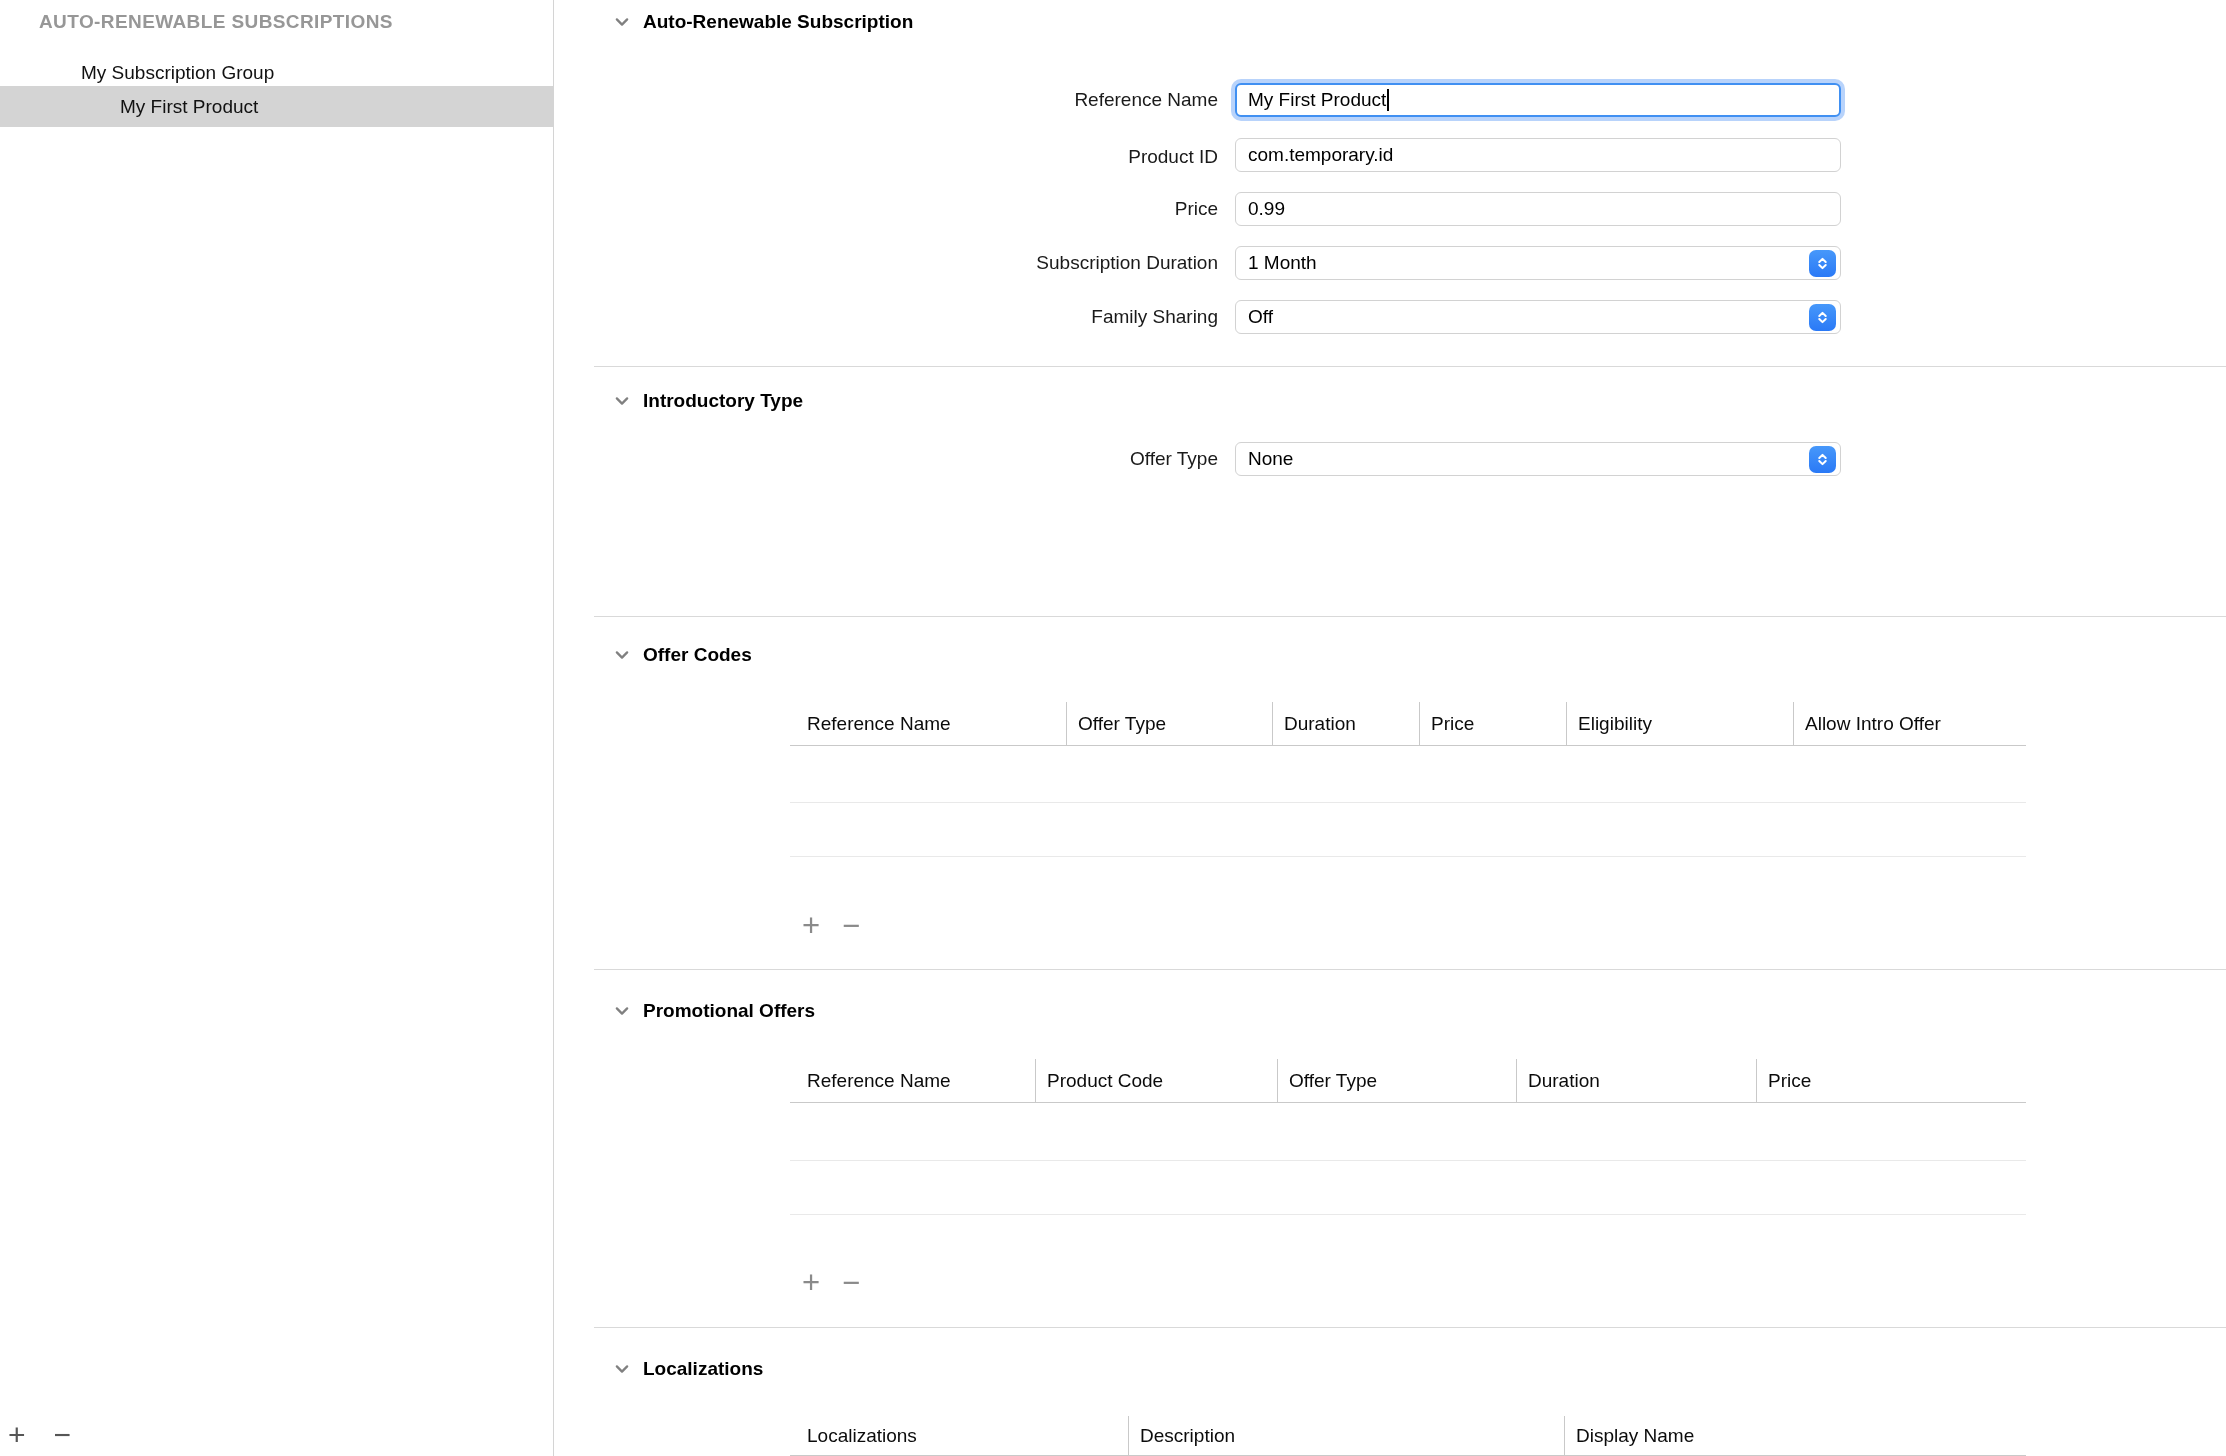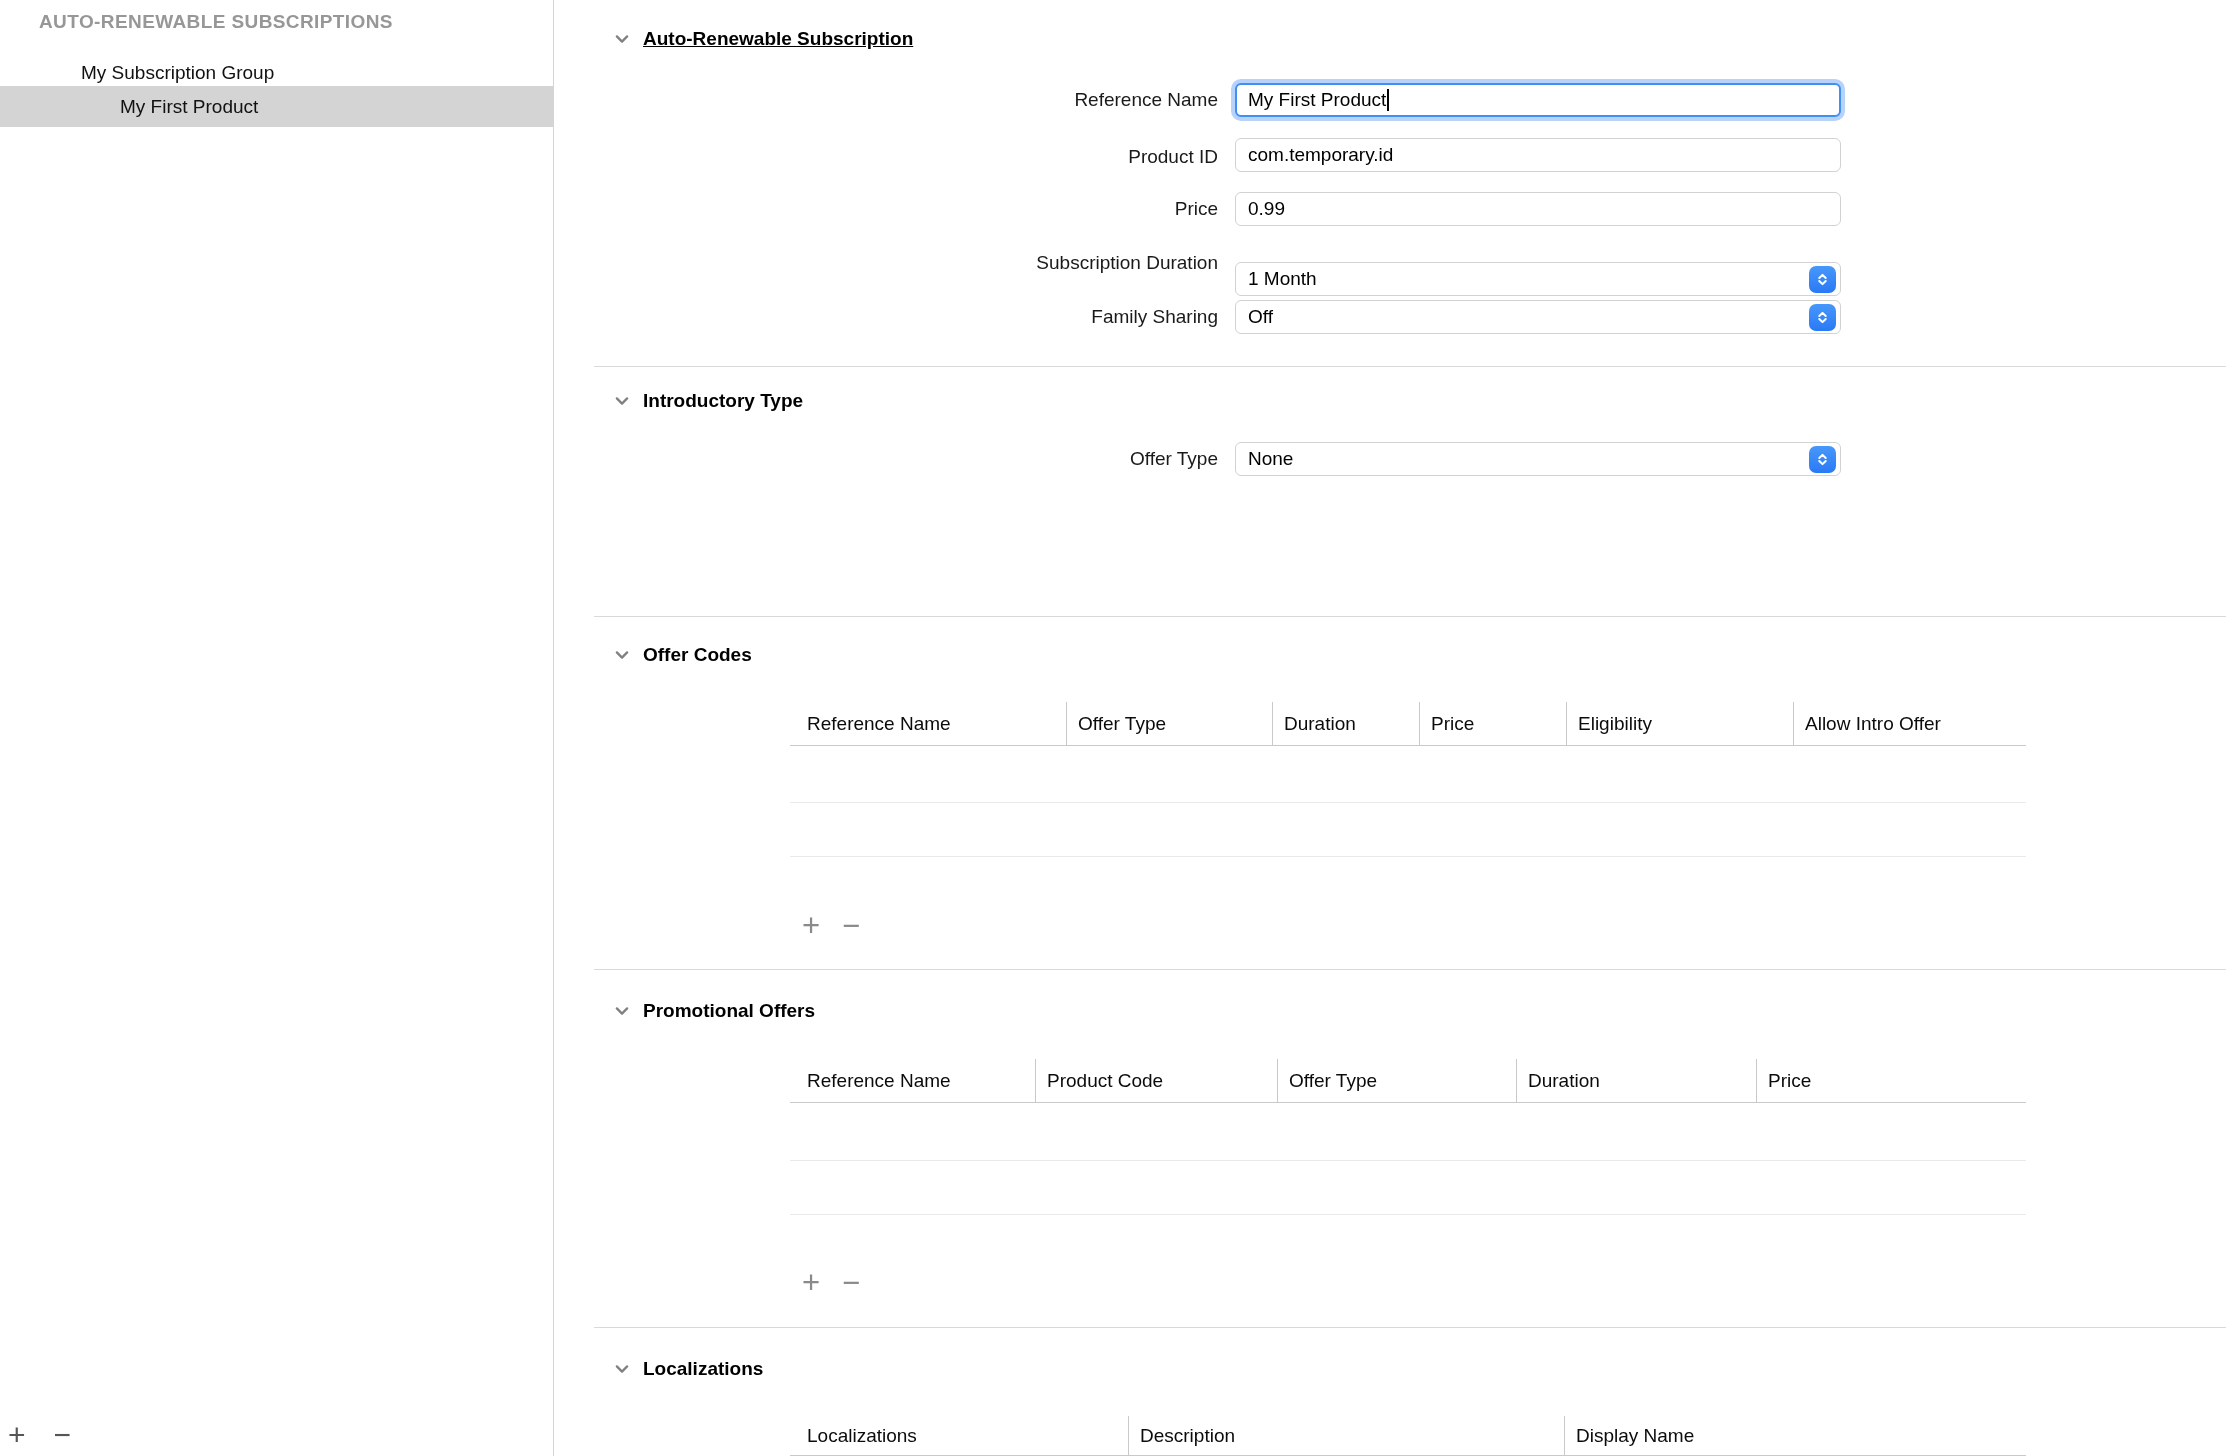--- a/index.html
+++ b/index.html
@@ -95,21 +95,21 @@
   </div>
 
   <div class="side-controls">
     <span class="side-ctrl">+</span>
     <span class="side-ctrl">−</span>
   </div>
 </div>
 
 <div class="main">
 
-  <div class="sec-title" style="top:25px;text-decoration:underline;">
+  <div class="sec-title" style="top:8px;">
     <span class="disc">
       <svg width="18" height="18" viewBox="0 0 14 14">
           <path d="M3 5 L7 9 L11 5" fill="none" stroke="#808080" stroke-width="1.8" stroke-linecap="round" stroke-linejoin="round"></path>
         </svg>
     </span>
     <span class="sec-label">Auto-Renewable Subscription</span>
   </div>
 
   <div class="flabel" style="top:83px;">Reference Name</div>
   <div class="tfield focused" style="top:83px;">
@@ -121,21 +121,21 @@
   <div class="tfield" style="top:138px;">
     <span>com.temporary.id</span>
   </div>
 
   <div class="flabel" style="top:192px;">Price</div>
   <div class="tfield" style="top:192px;">
     <span>0.99</span>
   </div>
 
   <div class="flabel" style="top:246px;">Subscription Duration</div>
-  <div class="popup" style="top:262px;">
+  <div class="popup" style="top:246px;">
     <span>1 Month</span>
     <span class="stepper">
       <svg width="15" height="15" viewBox="0 0 14 14">
           <path d="M4 5.6 L7 2.7 L10 5.6" fill="none" stroke="#fff" stroke-width="1.9" stroke-linecap="round" stroke-linejoin="round"></path>
           <path d="M4 8.4 L7 11.3 L10 8.4" fill="none" stroke="#fff" stroke-width="1.9" stroke-linecap="round" stroke-linejoin="round"></path>
         </svg>
     </span>
   </div>
 
   <div class="flabel" style="top:300px;">Family Sharing</div>

